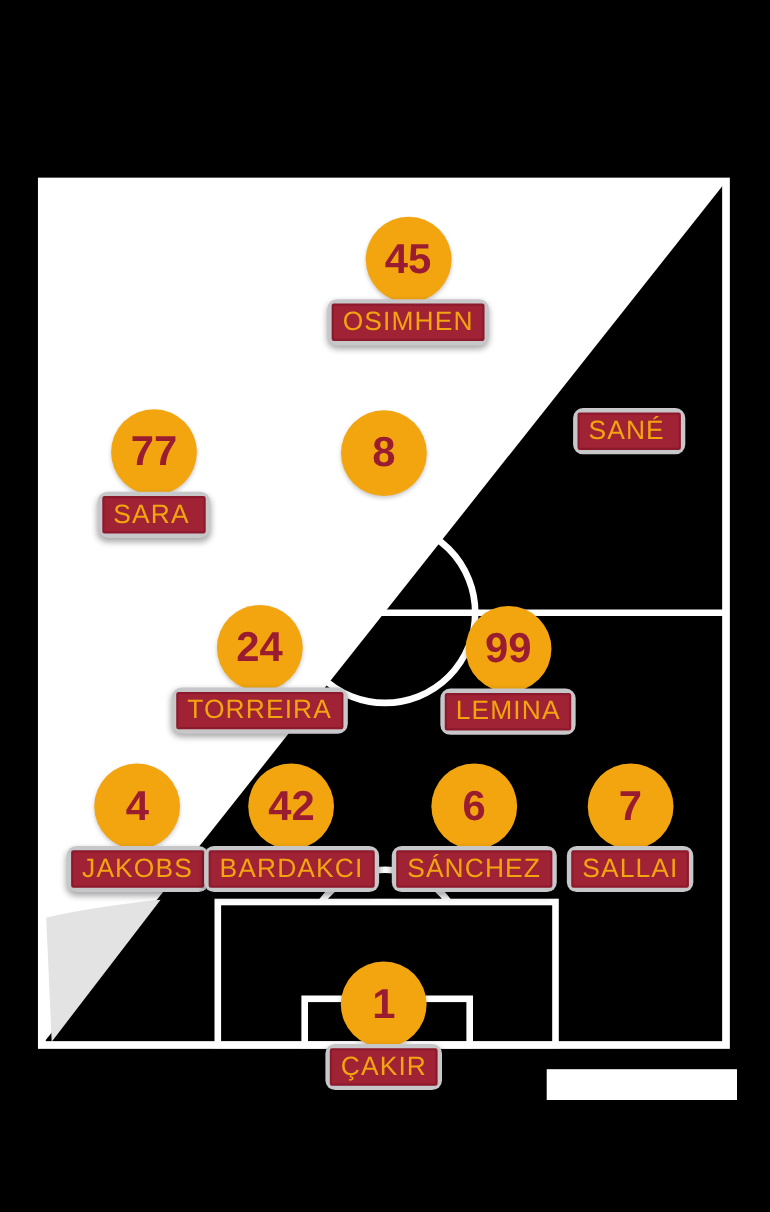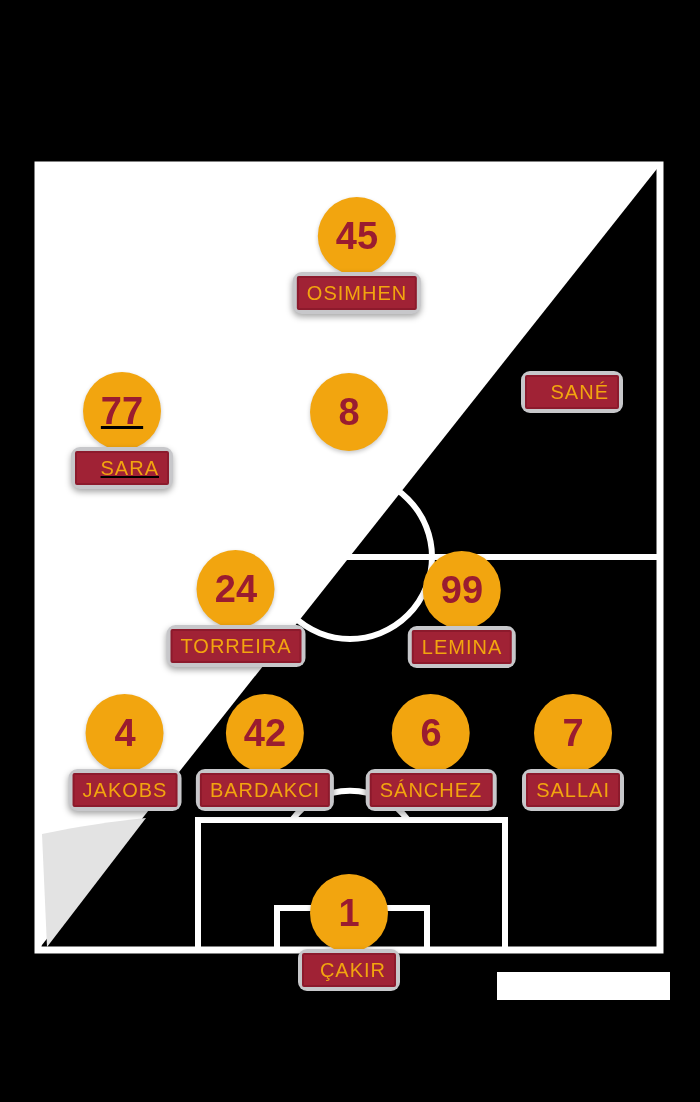--- a/index.html
+++ b/index.html
@@ -58,22 +58,22 @@
     box-shadow:0 3px 6px rgba(0,0,0,0.35);
     z-index:2;
   }
   .plate-inner{
     display:block;
     background:var(--plate-fill,#A02235);
     border:2px solid var(--plate-inner-border,#8C1A2C);
     border-radius:2px;
     padding:1px 8px;
     min-width:74px;
-    text-align:right;
-    font-size:20px;
+    text-align:left;
+    font-size:24px;
     letter-spacing:1px;
     color:var(--plate-text,#F2A50F);
     white-space:nowrap;
     line-height:28px;
   }
 </style>
 </head>
 <body>
 
 <div id="stage">
@@ -89,30 +89,30 @@
     <line class="line line-inner" x1="38" y1="557" x2="660" y2="557"></line>
     <circle class="line line-inner" cx="350" cy="557" r="82"></circle>
     <path class="line line-inner" d="M 292,820 A 72,72 0 0 1 408,820"></path>
     <rect class="line line-inner" x="198" y="820" width="307" height="130"></rect>
     <rect class="line line-inner" x="277" y="908" width="150" height="42"></rect>
 
     <rect class="wm" x="497" y="972" width="173" height="28"></rect>
   </svg>
 
   <div id="players-layer">
-  <div class="chip" style="left: 357px; top: 197px;">
+  <div class="chip" style="left: 371px; top: 197px;">
     <div class="badge">
       <span class="num">45</span>
     </div>
     <div class="plate">
       <span class="plate-inner">OSIMHEN</span>
     </div>
   </div>
 
-  <div class="chip" style="left: 122px; top: 372px; text-decoration: underline;">
+  <div class="chip" style="left: 140px; top: 372px;">
     <div class="badge">
       <span class="num">77</span>
     </div>
     <div class="plate">
       <span class="plate-inner">SARA</span>
     </div>
   </div>
 
   <div class="chip" style="left: 349px; top: 373px;">
     <div class="badge">

